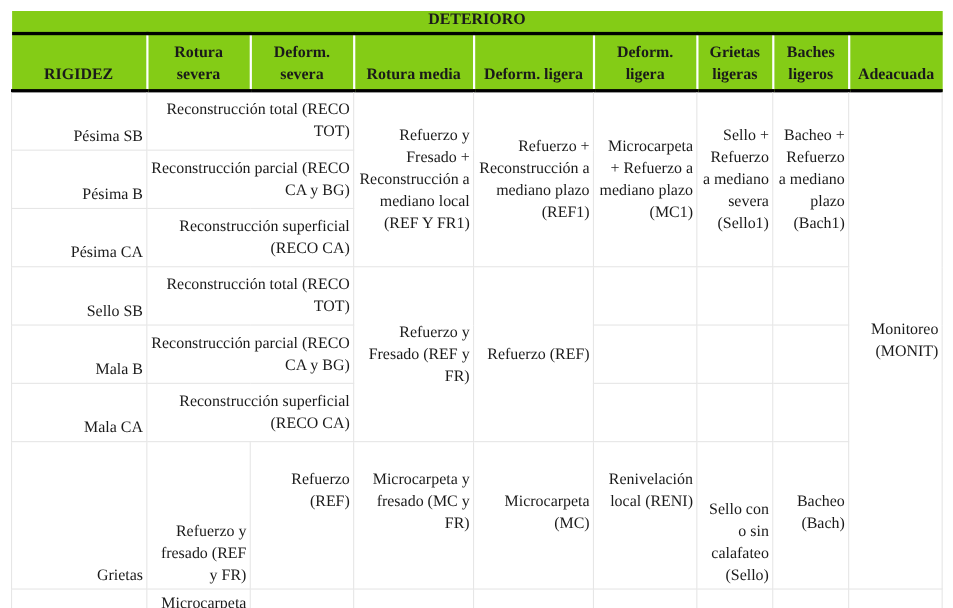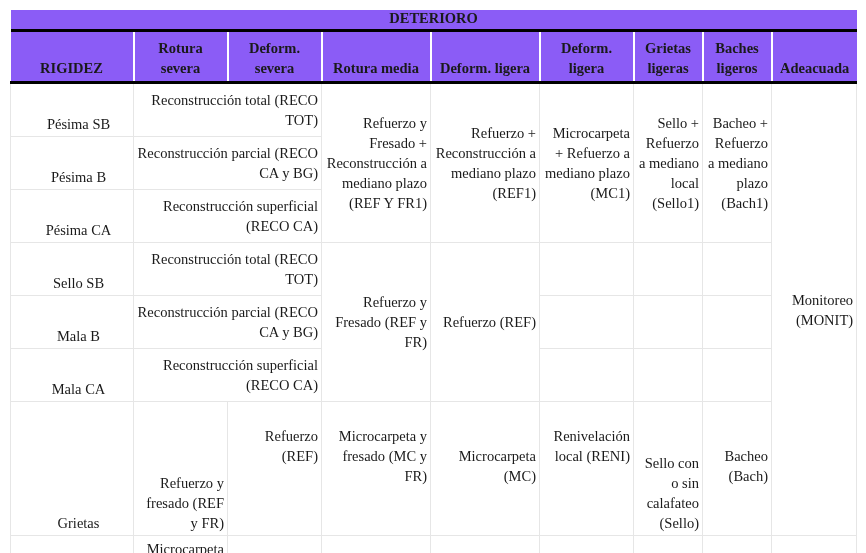--- a/index.html
+++ b/index.html
@@ -13,27 +13,27 @@
     }
     col.c0 { width: 123px; }
     col.c1 { width: 94px; }
     col.c2 { width: 94px; }
     col.c3 { width: 109px; }
     col.c4 { width: 109px; }
     col.c5 { width: 94px; }
     col.c6 { width: 69px; }
     col.c7 { width: 69px; }
     col.c8 { width: 85px; }
-    th { background: #8b5cf6; font-weight: bold; padding: 0 2px; }
+    th { background: #84cc16; font-weight: bold; padding: 0 2px; }
     tr.top th { height: 19px; text-align: center; border-bottom: 3px solid #000; line-height: 16px; vertical-align: top; }
     tr.hdr th { height: 46px; vertical-align: bottom; text-align: center; padding-bottom: 3px;
                 border-bottom: 3px solid #000; border-left: 2px solid #fff; }
     tr.hdr th:first-child { border-left: none; text-align: center; }
     td { border: 1px solid #e6e6e6; padding: 0 3px; text-align: right; vertical-align: middle; }
-    td.rowlabel { text-align: center; vertical-align: bottom; padding-left: 16px; padding-bottom: 2px; }
+    td.rowlabel { text-align: right; vertical-align: bottom; padding-left: 16px; padding-bottom: 2px; }
     tr.r51 td { height: 50px; }
     tr.r90 td { height: 89px; }
     tr.r64 td { height: 63px; }
     td.bottom { vertical-align: bottom; padding-bottom: 2px; }
     td.empty { }
   </style>
 </head>
 <body>
 
 <table class="grid">
@@ -62,24 +62,24 @@
       <th><span>Grietas</span><br><span>ligeras</span></th>
       <th><span>Baches</span><br><span>ligeros</span></th>
       <th>Adeacuada</th>
     </tr>
   </thead>
   <tbody>
 
     <tr class="r51">
       <td class="rowlabel">Pésima SB</td>
       <td colspan="2">Reconstrucción total (RECO TOT)</td>
-      <td rowspan="3">Refuerzo y Fresado + Reconstrucción a mediano plazo (REF Y FR1)</td>
+      <td rowspan="3">Refuerzo y Fresado + Reconstrucción a mediano local (REF Y FR1)</td>
       <td rowspan="3">Refuerzo + Reconstrucción a mediano plazo (REF1)</td>
       <td rowspan="3">Microcarpeta + Refuerzo a mediano plazo (MC1)</td>
-      <td rowspan="3">Sello + Refuerzo a mediano local (Sello1)</td>
+      <td rowspan="3">Sello + Refuerzo a mediano severa (Sello1)</td>
       <td rowspan="3">Bacheo + Refuerzo a mediano plazo (Bach1)</td>
       <td rowspan="7">Monitoreo (MONIT)</td>
     </tr>
 
     <tr class="r51">
       <td class="rowlabel">Pésima B</td>
       <td colspan="2">Reconstrucción parcial (RECO CA y BG)</td>
     </tr>
 
     <tr class="r51">

